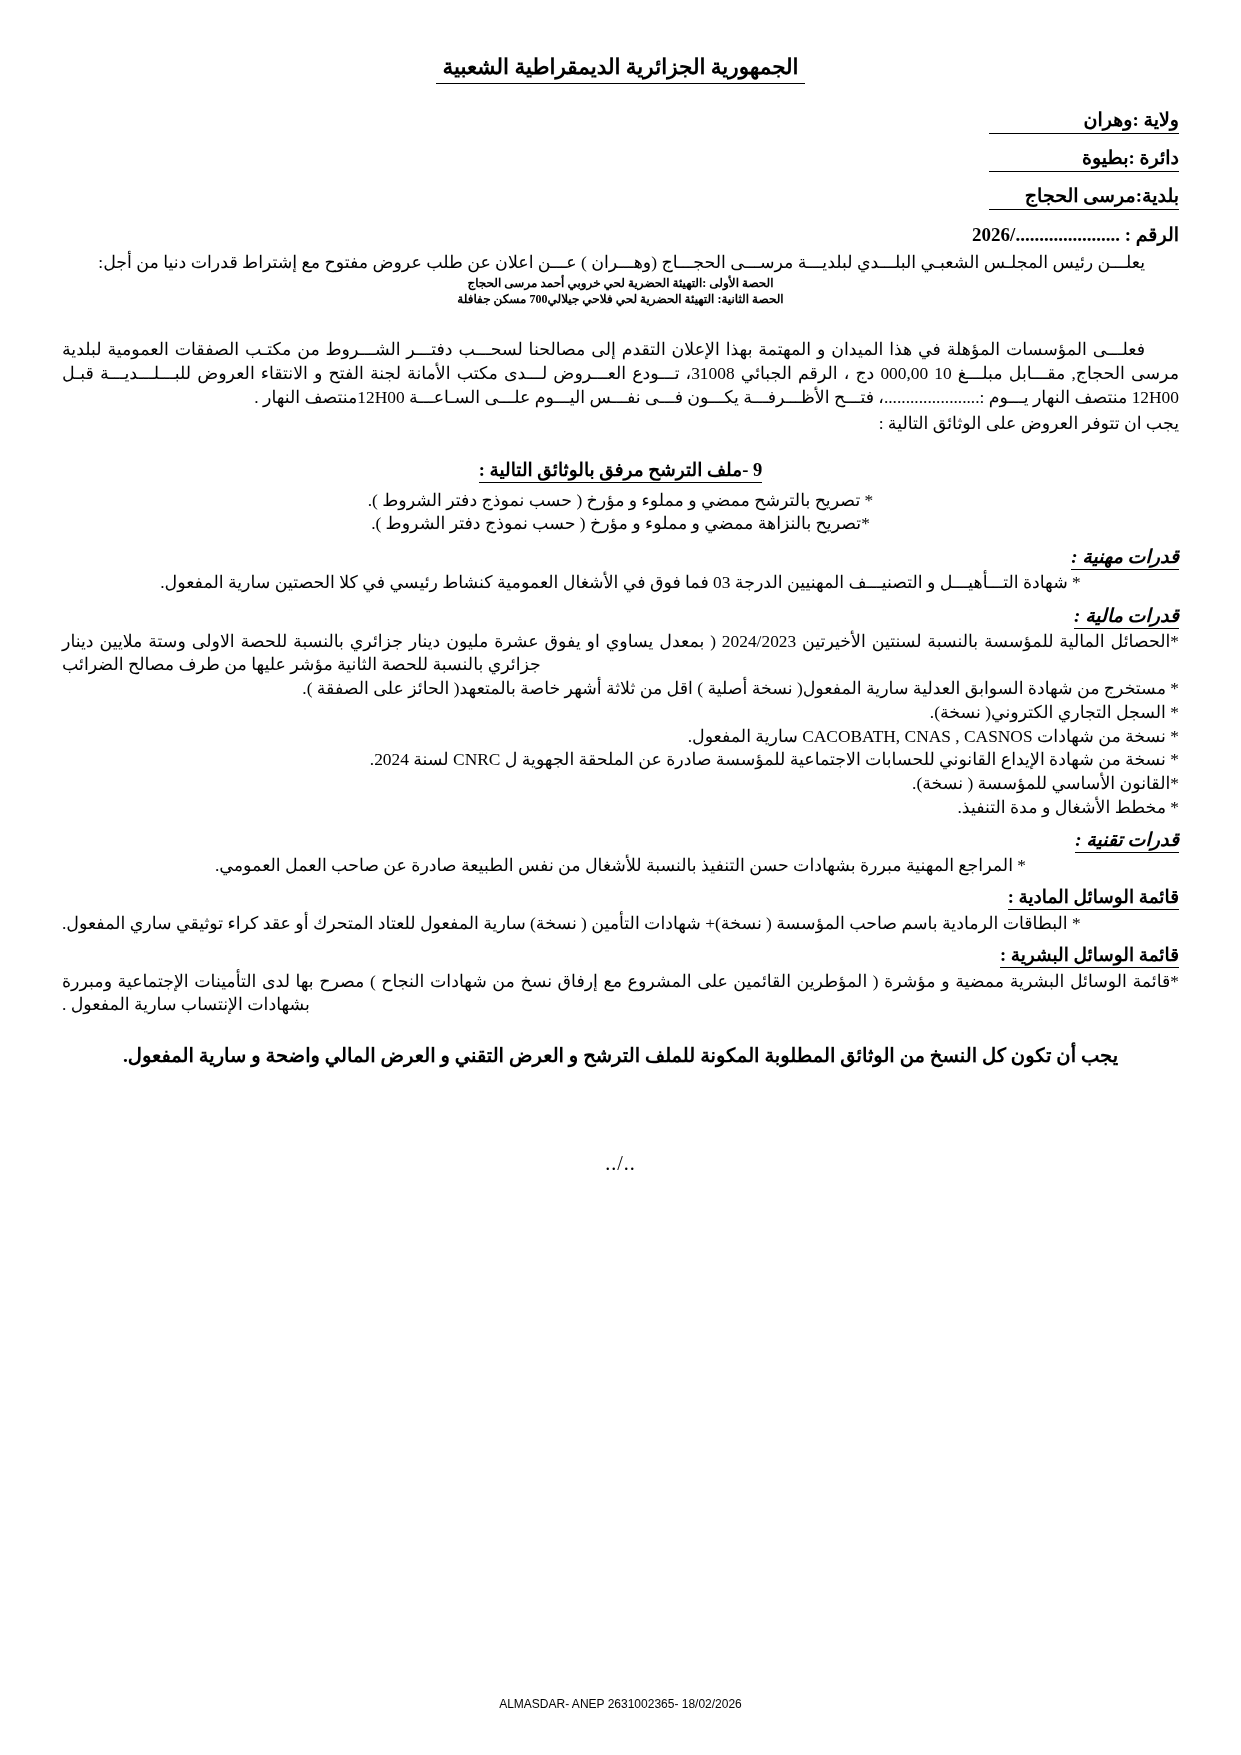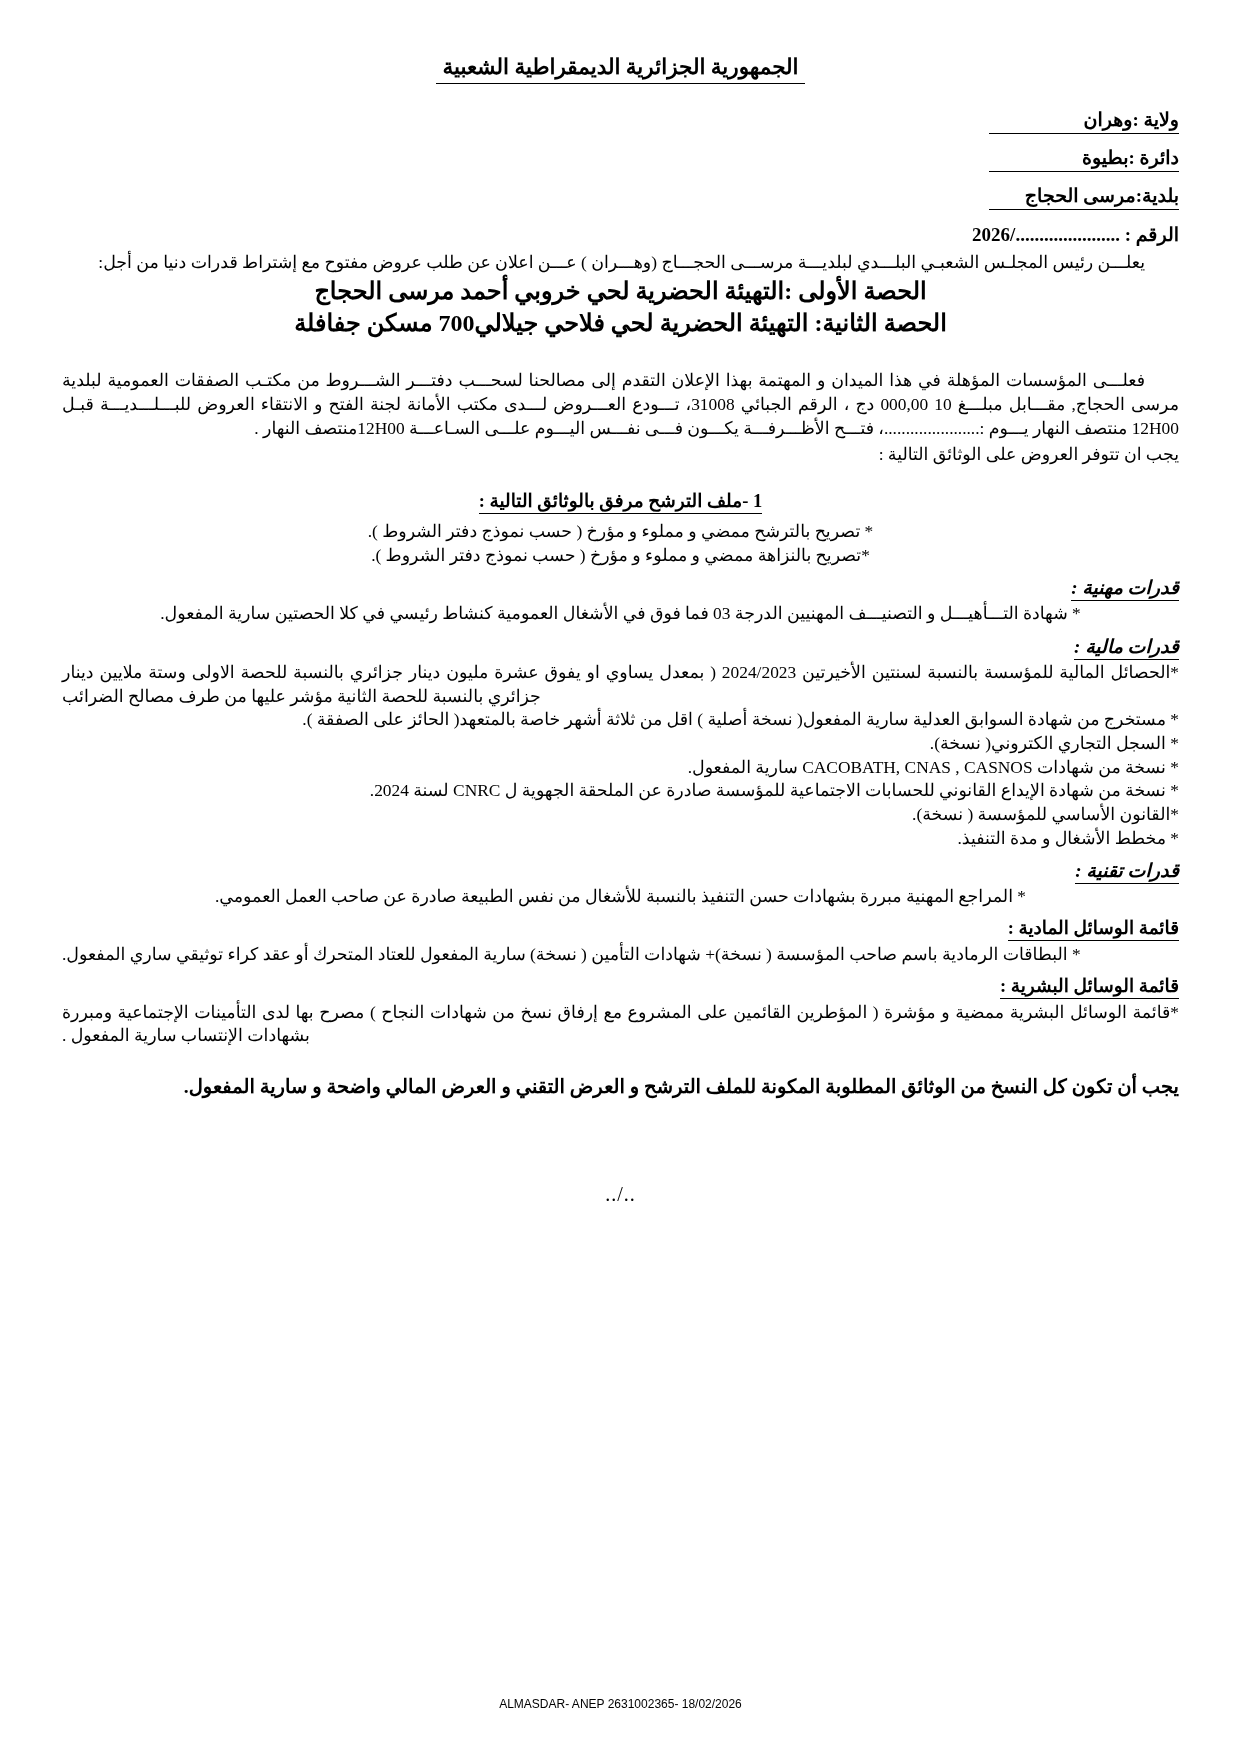--- a/index.html
+++ b/index.html
@@ -74,21 +74,21 @@
   
   .para {
     font-size: 17.4px;
     line-height: 1.38;
     text-align: justify;
     text-align-last: right;
     margin: 0 0 2px 0;
   }
   .para-indent { text-indent: 34px; }
   .lot {
-    font-size: 24px;
+    font-size: 12px;
     font-weight: bold;
     text-align: center;
     margin: 1px 0;
     line-height: 1.3;
   }
   .spacer-lg { height: 28px; }
   .spacer-md { height: 16px; }
   .heading-u {
     font-size: 18.5px;
     font-weight: bold;
@@ -125,21 +125,21 @@
     line-height: 1.36;
     text-align: justify;
     text-align-last: right;
     margin: 0;
   }
   .bullet.center { text-align: center; text-align-last: center; }
   .bullet.justify-full { text-align: justify; text-align-last: left; }
   .closing {
     font-size: 19.5px;
     font-weight: bold;
-    text-align: right;
+    text-align: center;
     margin-top: 26px;
     line-height: 1.3;
   }
   .dots-end {
     text-align: center;
     font-size: 20px;
     margin-top: 84px;
     letter-spacing: 1px;
   }
   .footer {
@@ -182,21 +182,21 @@
   <div class="lot">الحصة الثانية: التهيئة الحضرية لحي فلاحي جيلالي700 مسكن جفافلة</div>
 
   <div class="spacer-lg"></div>
 
   <div class="para para-indent">فعلـــى المؤسسات المؤهلة في هذا الميدان و  المهتمة بهذا الإعلان التقدم إلى مصالحنا لسحـــب دفتـــر  الشـــروط من مكتـب الصفقات العمومية لبلدية مرسى الحجاج, مقـــابل مبلـــغ 10 000,00 دج ، الرقم الجبائي 31008، تـــودع  العـــروض  لـــدى مكتب الأمانة لجنة الفتح و الانتقاء العروض  للبـــلـــديـــة قبـل 12H00 منتصف النهار يـــوم  :......................، فتـــح الأظـــرفـــة يكـــون فـــى نفـــس اليـــوم علـــى السـاعـــة 12H00منتصف النهار .</div>
   <div class="para">يجب ان تتوفر العروض على الوثائق التالية :</div>
 
   <div class="spacer-md"></div>
 
   <div class="heading-u">
-    <span>1 -ملف الترشح مرفق بالوثائق التالية :</span>
+    <span>9 -ملف الترشح مرفق بالوثائق التالية :</span>
   </div>
   <div class="bullet center">* تصريح بالترشح ممضي و مملوء و مؤرخ ( حسب نموذج دفتر  الشروط ).</div>
   <div class="bullet center">*تصريح بالنزاهة ممضي و مملوء و مؤرخ ( حسب نموذج دفتر الشروط ).</div>
 
   <div class="heading-italic">
     <span>قدرات مهنية  :</span>
   </div>
   <div class="bullet center">* شهادة التـــأهيـــل و  التصنيـــف المهنيين  الدرجة 03 فما فوق في الأشغال العمومية   كنشاط رئيسي  في كلا الحصتين سارية المفعول.</div>
 
   <div class="heading-italic">

